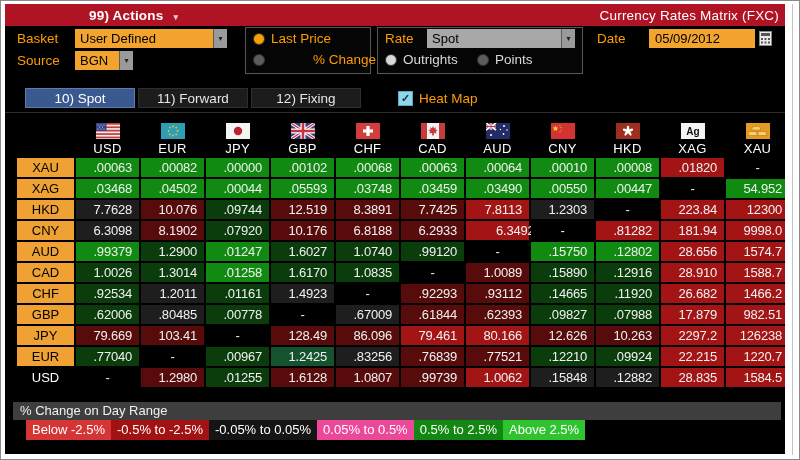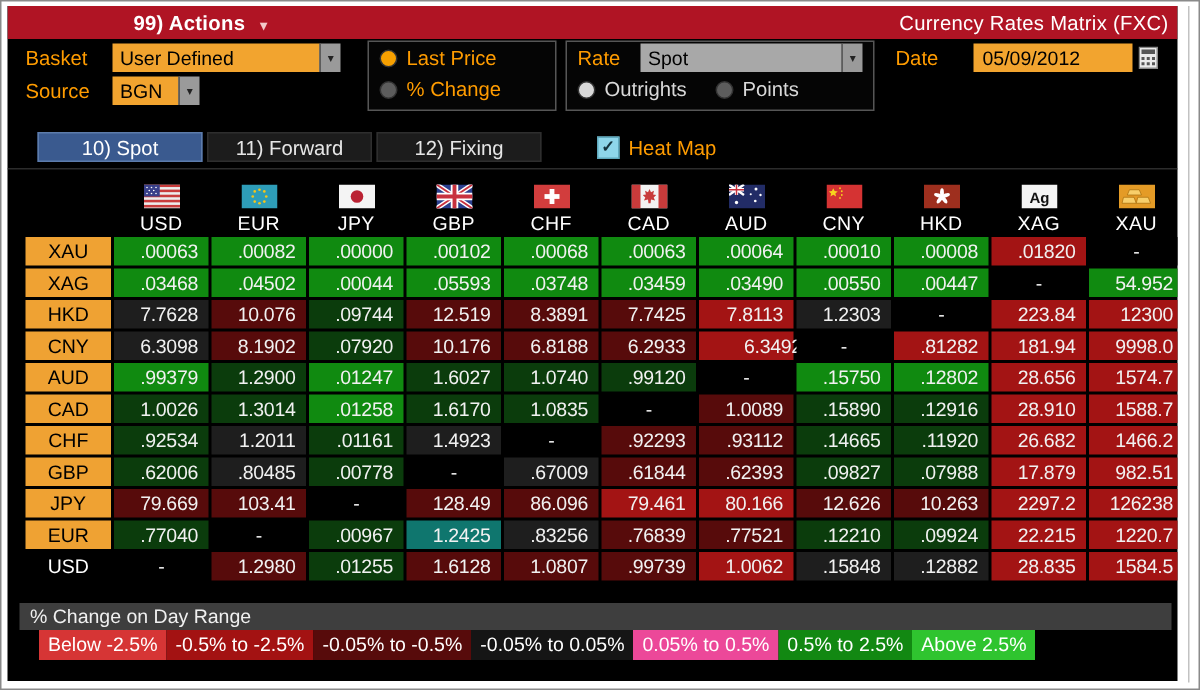--- a/index.html
+++ b/index.html
@@ -84,21 +84,21 @@
       <span class="sel" style="left:70px;top:25px;width:58px;">
         <span class="sel-text">BGN</span>
         <span class="dd">▾</span>
       </span>
 
       <span class="cbox" style="left:240px;top:1px;width:124px;height:45px;"></span>
       <span class="radio-row" style="left:248px;top:5px;">
         <span class="radio on-orange"></span>
         <span class="radio-lbl-orange">Last Price</span>
       </span>
-      <span class="radio-row" style="left:248px;top:26px;">
+      <span class="radio-row" style="left:248px;top:26px;gap:42px;">
         <span class="radio"></span>
         <span class="radio-lbl-orange">% Change</span>
       </span>
 
       <span class="cbox" style="left:372px;top:1px;width:204px;height:45px;"></span>
       <span class="olbl" style="left:380px;top:5px;">Rate</span>
       <span class="sel" style="left:422px;top:3px;width:148px;">
         <span class="sel-text gray">Spot</span>
         <span class="dd">▾</span>
       </span>
@@ -384,21 +384,21 @@
         <div class="cell" style="background: rgb(163, 20, 20);">79.461</div>
         <div class="cell" style="background: rgb(163, 20, 20);">80.166</div>
         <div class="cell" style="background: rgb(87, 11, 11);">12.626</div>
         <div class="cell" style="background: rgb(87, 11, 11);">10.263</div>
         <div class="cell" style="background: rgb(163, 20, 20);">2297.2</div>
         <div class="cell" style="background: rgb(163, 20, 20);">126238</div>
         <div class="rowlab">EUR</div>
         <div class="cell" style="background: rgb(11, 60, 12);">.77040</div>
         <div class="cell blank" style="background: rgb(0, 0, 0);">-</div>
         <div class="cell" style="background: rgb(11, 60, 12);">.00967</div>
-        <div class="cell" style="background: #0f766e;">1.2425</div>
+        <div class="cell" style="background: #14532d;">1.2425</div>
         <div class="cell" style="background: rgb(30, 30, 30);">.83256</div>
         <div class="cell" style="background: rgb(87, 11, 11);">.76839</div>
         <div class="cell" style="background: rgb(87, 11, 11);">.77521</div>
         <div class="cell" style="background: rgb(11, 60, 12);">.12210</div>
         <div class="cell" style="background: rgb(11, 60, 12);">.09924</div>
         <div class="cell" style="background: rgb(163, 20, 20);">22.215</div>
         <div class="cell" style="background: rgb(163, 20, 20);">1220.7</div>
         <div class="rowlab plain">USD</div>
         <div class="cell blank" style="background: rgb(0, 0, 0);">-</div>
         <div class="cell" style="background: rgb(87, 11, 11);">1.2980</div>
@@ -410,21 +410,20 @@
         <div class="cell" style="background: rgb(30, 30, 30);">.15848</div>
         <div class="cell" style="background: rgb(30, 30, 30);">.12882</div>
         <div class="cell" style="background: rgb(163, 20, 20);">28.835</div>
         <div class="cell" style="background: rgb(163, 20, 20);">1584.5</div>
       </div>
 
     <div class="legend-hdr">% Change on Day Range</div>
     <div class="legend-strip" id="legend-strip">
         <span class="legend-item" style="background: rgb(214, 53, 53);">Below -2.5%</span>
         <span class="legend-item" style="background: rgb(163, 18, 18);">-0.5% to -2.5%</span>
-        <span class="legend-item" style="background: rgb(87, 11, 11);">-0.05% to -0.5%</span>
         <span class="legend-item" style="background: rgb(21, 21, 21);">-0.05% to 0.05%</span>
         <span class="legend-item" style="background: #ec4899;">0.05% to 0.5%</span>
         <span class="legend-item" style="background: rgb(18, 136, 18);">0.5% to 2.5%</span>
         <span class="legend-item" style="background: rgb(47, 196, 47);">Above 2.5%</span>
       </div>
 
   </div>
 </div>
 
 </body></html>

